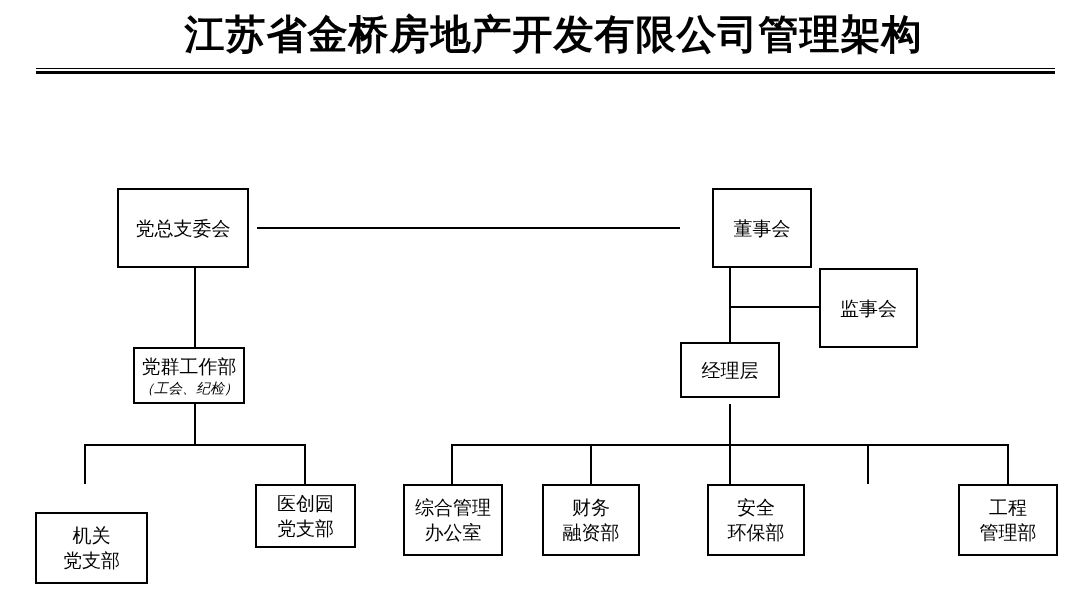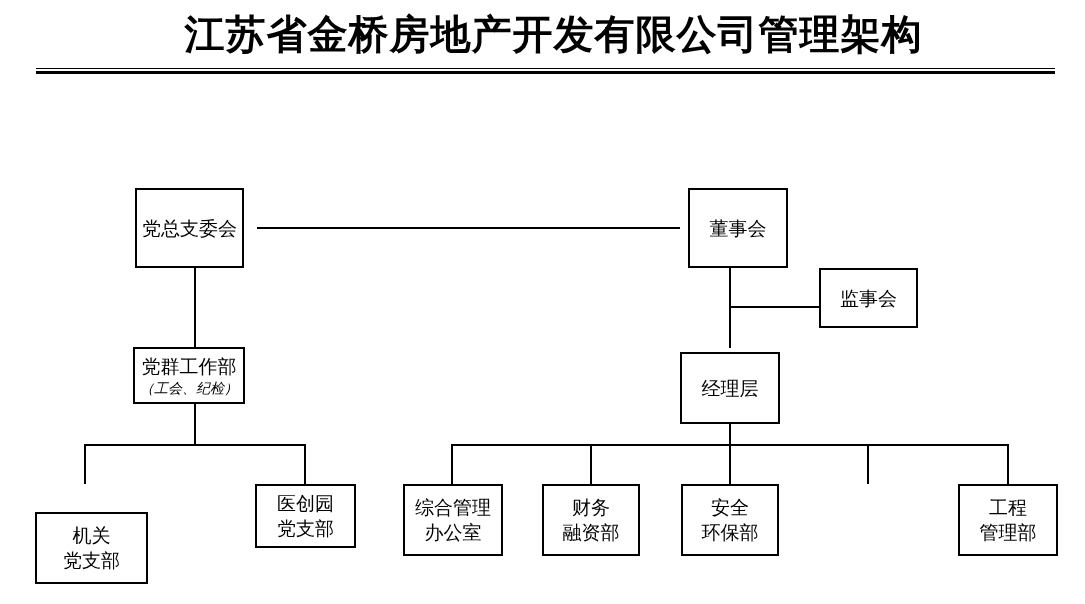--- a/index.html
+++ b/index.html
@@ -39,38 +39,38 @@
   <div class="line" style="left:84px;top:444px;width:222px;height:2px"></div>
   <div class="line" style="left:84px;top:444px;width:2px;height:40px"></div>
   <div class="line" style="left:304px;top:444px;width:2px;height:40px"></div>
   <div class="line" style="left:729px;top:404px;width:2px;height:80px"></div>
   <div class="line" style="left:451px;top:444px;width:558px;height:2px"></div>
   <div class="line" style="left:451px;top:444px;width:2px;height:40px"></div>
   <div class="line" style="left:590px;top:444px;width:2px;height:40px"></div>
   <div class="line" style="left:867px;top:444px;width:2px;height:40px"></div>
   <div class="line" style="left:1007px;top:444px;width:2px;height:40px"></div>
 
-  <div class="box" style="left:135px;top:188px;width:109px;height:80px">
+  <div class="box" style="left:117px;top:188px;width:132px;height:80px">
     <span>党总支委会</span>
   </div>
 
-  <div class="box" style="left:688px;top:188px;width:100px;height:80px">
+  <div class="box" style="left:712px;top:188px;width:100px;height:80px">
     <span>董事会</span>
   </div>
 
-  <div class="box" style="left:819px;top:268px;width:99px;height:60px">
+  <div class="box" style="left:819px;top:268px;width:99px;height:80px">
     <span>监事会</span>
   </div>
 
   <div class="box" style="left:133px;top:347px;width:112px;height:57px">
     <span>党群工作部</span>
     <span class="sub">（工会、纪检）</span>
   </div>
 
-  <div class="box" style="left:680px;top:352px;width:100px;height:72px">
+  <div class="box" style="left:680px;top:342px;width:100px;height:56px">
     <span>经理层</span>
   </div>
 
   <div class="box" style="left:35px;top:512px;width:113px;height:72px">
     <span>机关</span>
     <span>党支部</span>
   </div>
 
   <div class="box" style="left:255px;top:484px;width:101px;height:64px">
     <span>医创园</span>
@@ -80,21 +80,21 @@
   <div class="box" style="left:542px;top:484px;width:98px;height:72px">
     <span>财务</span>
     <span>融资部</span>
   </div>
 
   <div class="box" style="left:403px;top:484px;width:100px;height:72px">
     <span>综合管理</span>
     <span>办公室</span>
   </div>
 
-  <div class="box" style="left:681px;top:484px;width:98px;height:72px">
+  <div class="box" style="left:707px;top:484px;width:98px;height:72px">
     <span>安全</span>
     <span>环保部</span>
   </div>
 
 
   <div class="box" style="left:958px;top:484px;width:100px;height:72px">
     <span>工程</span>
     <span>管理部</span>
   </div>
 

